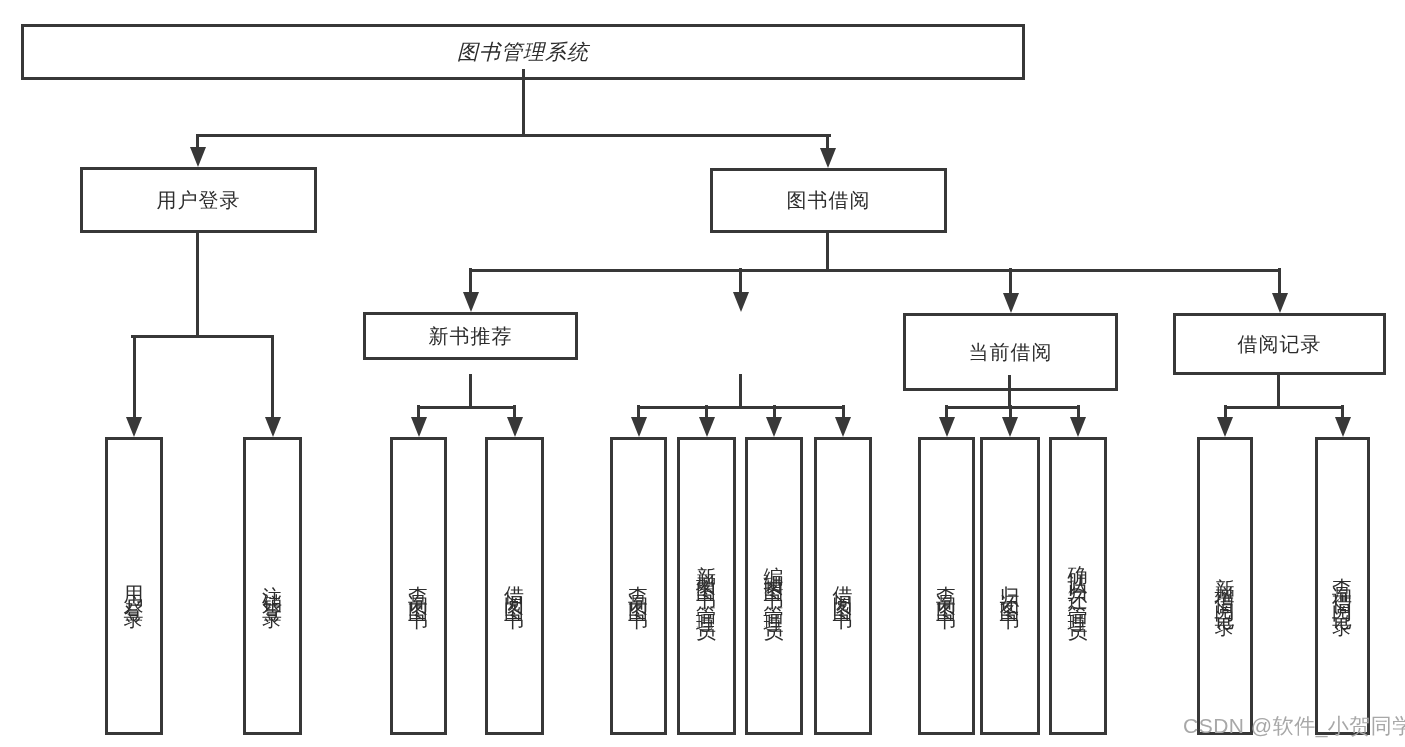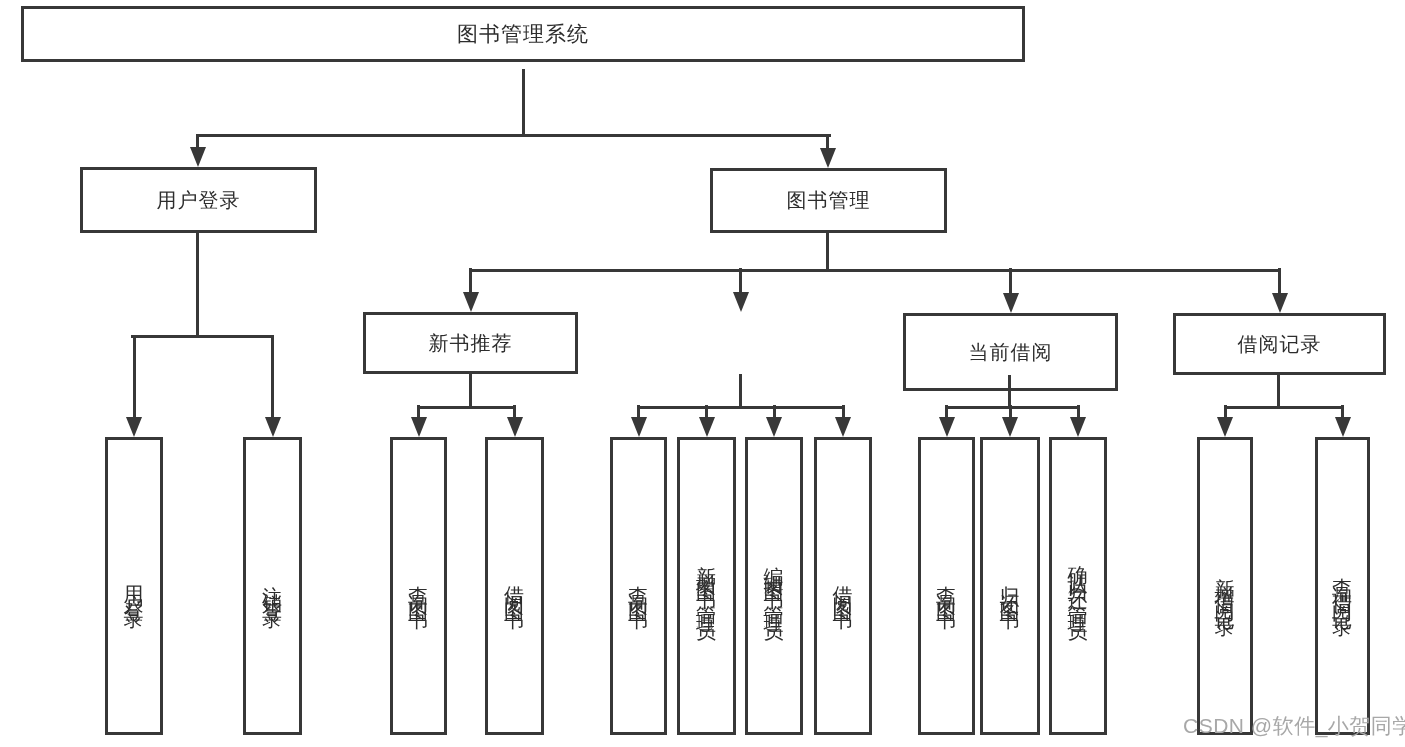--- a/index.html
+++ b/index.html
@@ -51,33 +51,33 @@
     letter-spacing:0.5px;
     white-space:nowrap;
     z-index:5;
   }
 </style>
 </head>
 <body>
 
 <div id="canvas">
 
-  <div class="box" style="left:21px;top:6px;width:1004px;height:56px;">
+  <div class="box" style="left:21px;top:24px;width:1004px;height:56px;font-style:italic;">
     <span class="hlabel root-label">图书管理系统</span>
   </div>
 
   <div class="box" style="left:80px;top:167px;width:237px;height:66px;">
     <span class="hlabel">用户登录</span>
   </div>
 
   <div class="box" style="left:710px;top:168px;width:237px;height:65px;">
-    <span class="hlabel">图书管理</span>
+    <span class="hlabel">图书借阅</span>
   </div>
 
-  <div class="box" style="left:363px;top:312px;width:215px;height:62px;">
+  <div class="box" style="left:363px;top:312px;width:215px;height:48px;">
     <span class="hlabel">新书推荐</span>
   </div>
 
 
   <div class="box" style="left:903px;top:313px;width:215px;height:78px;">
     <span class="hlabel">当前借阅</span>
   </div>
 
   <div class="box" style="left:1173px;top:313px;width:213px;height:62px;">
     <span class="hlabel">借阅记录</span>

